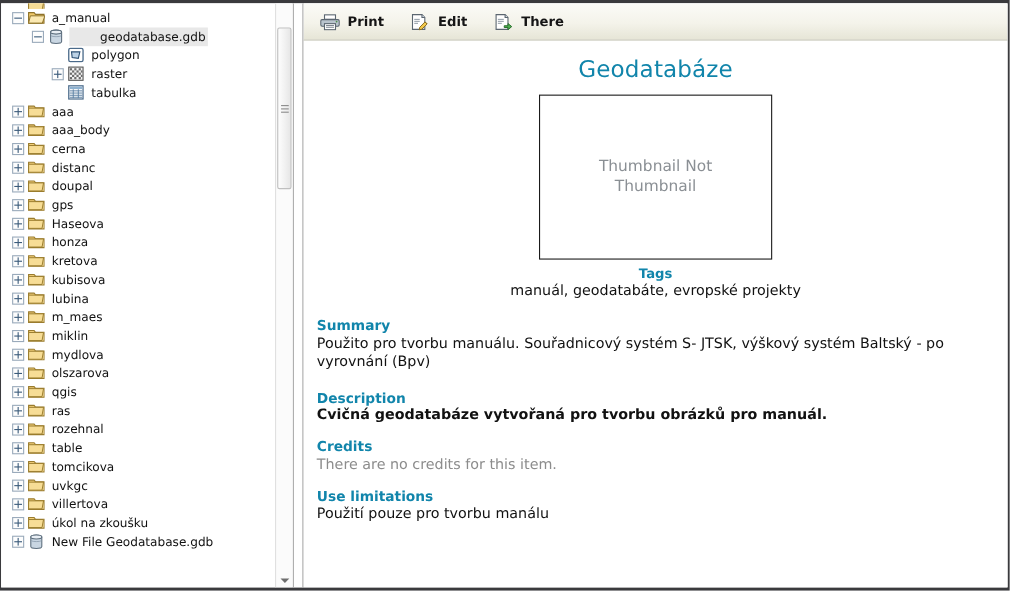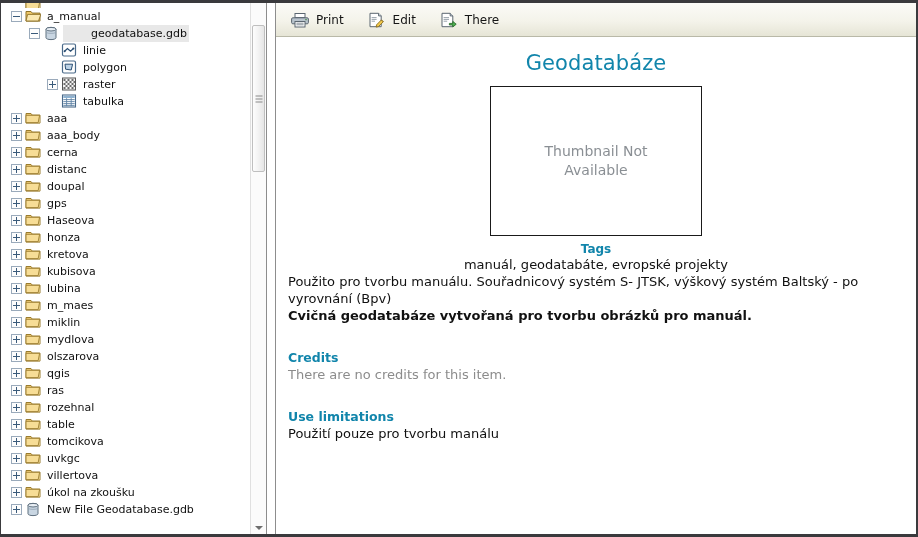--- a/index.html
+++ b/index.html
@@ -188,20 +188,21 @@
   .tb-btn {
     display: flex;
     align-items: center;
     gap: 5px;
     padding: 2px 8px 2px 4px;
     margin-right: 10px;
     cursor: default;
     font-size: 12px;
     color: #151515;
     border: 1px solid transparent;
+    font-weight: bold;
   }
   .tb-btn .lbl { line-height: 14px; }
 
   
   .content {
     padding: 0;
     height: calc(100% - 34px);
     overflow: hidden;
     position: relative;
     background: #ffffff;
@@ -254,21 +255,21 @@
     margin-top: 16px;
   }
   .sec-body {
     color: #111111;
     font-size: 13px;
     line-height: 17px;
     margin-top: 1px;
   }
   .sec-body.muted { color: #8c8c8c; }
   .sec-body.gap { margin-top: 0; font-weight: bold; }
-  .sec-head.tight { margin-top: 26px; }
+  .sec-head.tight { margin-top: 12px; }
 </style>
 </head>
 <body>
 
 <div id="app">
   <div class="split">
 
     <div class="left-pane">
       <div class="tree" id="tree-root">
           <div class="tree-row partial">
@@ -298,33 +299,20 @@
             <span class="spacer" style="width: 26px;"></span>
             <span class="expander minus"></span>
             <span class="icn">
               <svg width="16" height="15" viewBox="0 0 16 15">
                 <path d="M3 3.2c0-1 2.2-1.8 5-1.8s5 .8 5 1.8v8.6c0 1-2.2 1.8-5 1.8s-5-.8-5-1.8z" fill="#c9d6e2" stroke="#5f707f" stroke-width="1"></path>
                 <ellipse cx="8" cy="3.2" rx="5" ry="1.8" fill="#e8eef4" stroke="#5f707f" stroke-width="1"></ellipse>
                 <path d="M3.4 6.6c1.3 1 7.9 1 9.2 0" fill="none" stroke="#8fa0b0" stroke-width="0.8"></path>
               </svg>
             </span>
             <span class="tree-label">geodatabase.gdb</span>
-          </div>
-          <div class="tree-row">
-            <span class="spacer" style="width: 44px;"></span>
-            <span class="expander none"></span>
-            <span class="icn">
-              <svg width="16" height="14" viewBox="0 0 16 14">
-                <rect x="1.5" y="1" width="13" height="12" rx="1.5" fill="#ffffff" stroke="#4a6a8a" stroke-width="1.2"></rect>
-                <path d="M3.6 8.2 L6.4 5.6 L9.6 8.2 L12.4 5.6" fill="none" stroke="#2b4f73" stroke-width="1.3"></path>
-                <circle cx="3.6" cy="8.2" r="1" fill="#2b4f73"></circle>
-                <circle cx="12.4" cy="5.6" r="1" fill="#2b4f73"></circle>
-              </svg>
-            </span>
-            <span class="tree-label">linie</span>
           </div>
           <div class="tree-row">
             <span class="spacer" style="width: 44px;"></span>
             <span class="expander none"></span>
             <span class="icn">
               <svg width="16" height="14" viewBox="0 0 16 14">
                 <rect x="1.5" y="1" width="13" height="12" rx="1.5" fill="#ffffff" stroke="#4a6a8a" stroke-width="1.2"></rect>
                 <path d="M4 4.2 L11.6 4.2 L10.2 10 L4.6 9.2 Z" fill="#bcd2e6" stroke="#2b4f73" stroke-width="1"></path>
               </svg>
             </span>
@@ -722,32 +710,34 @@
           </div>
         </div>
 
       <div class="content">
 
         <div class="doc-title">Geodatabáze</div>
 
         <div class="thumb-box">
           <div class="thumb-text">
             <div>Thumbnail Not</div>
-            <div>Available</div>
+            <div>Thumbnail</div>
           </div>
         </div>
 
         <div class="tags-head">Tags</div>
         <div class="tags-val">manuál, geodatabáte, evropské projekty</div>
 
         <div class="section">
+          <div class="sec-head">Summary</div>
           <div class="sec-body">Použito pro tvorbu manuálu. Souřadnicový systém S- JTSK, výškový systém Baltský - po vyrovnání (Bpv)</div>
         </div>
 
         <div class="section">
+          <div class="sec-head">Description</div>
           <div class="sec-body gap">Cvičná geodatabáze vytvořaná pro tvorbu obrázků pro manuál.</div>
         </div>
 
         <div class="section">
           <div class="sec-head tight">Credits</div>
           <div class="sec-body muted">There are no credits for this item.</div>
         </div>
 
         <div class="section">
           <div class="sec-head tight">Use limitations</div>

